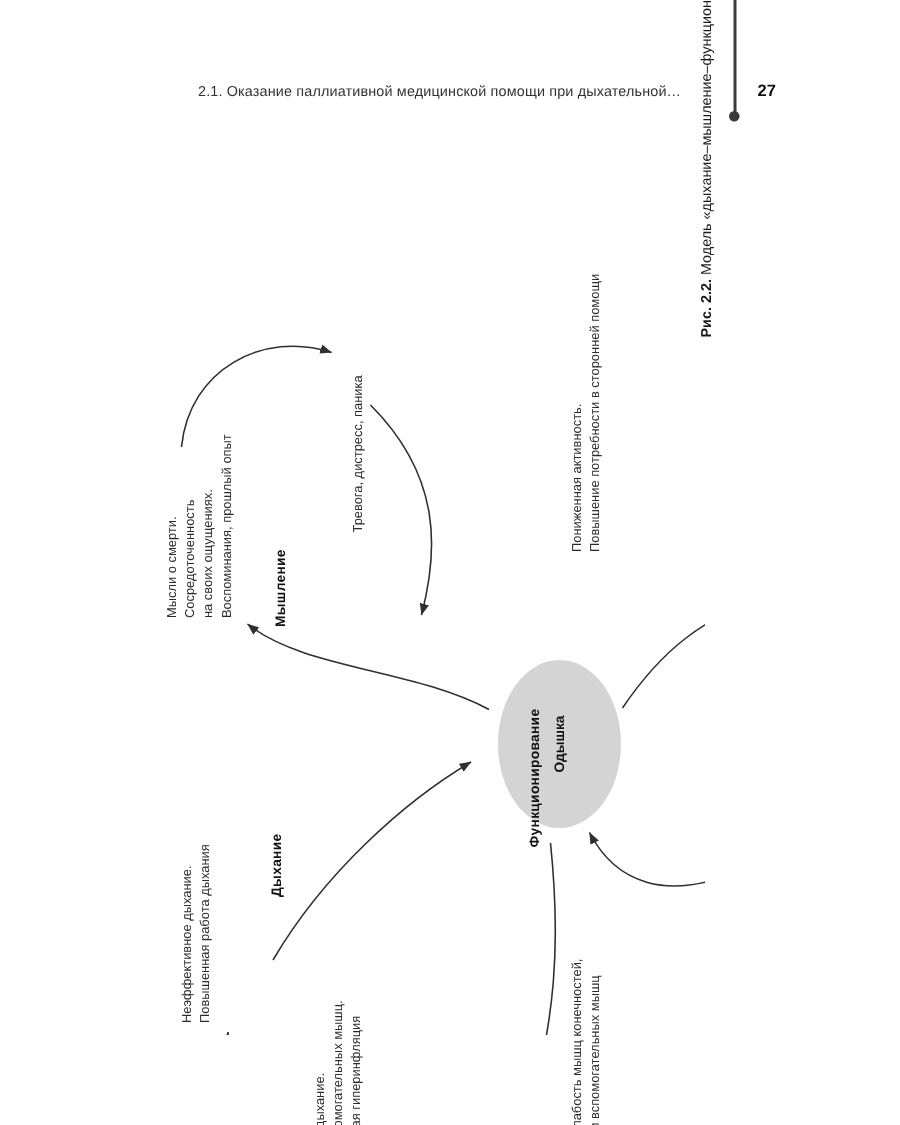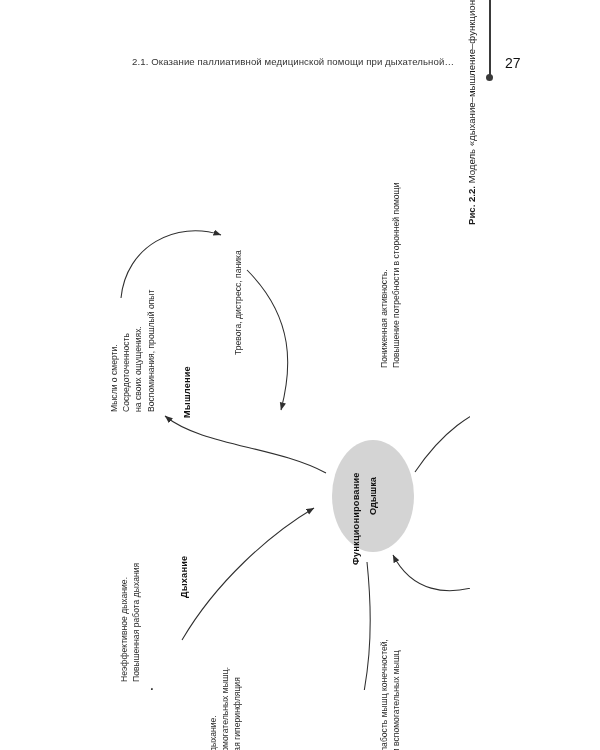--- a/index.html
+++ b/index.html
@@ -34,21 +34,21 @@
   }
   .runhead-dot{
     position:absolute;
     left:486px;top:74px;
     width:7px;height:7px;border-radius:50%;
     background:#3a3a3a;
   }
   .runhead-pageno{
     position:absolute;
     left:505px;top:55px;
-    font-size:14px;font-weight:normal;color:#111;
+    font-size:11px;font-weight:bold;color:#111;
   }
 
   
   .caption{
     position:absolute;
     left:466px;top:225px;
     width:320px;
     transform:rotate(-90deg);
     transform-origin:0 0;
     font-size:9.6px;

